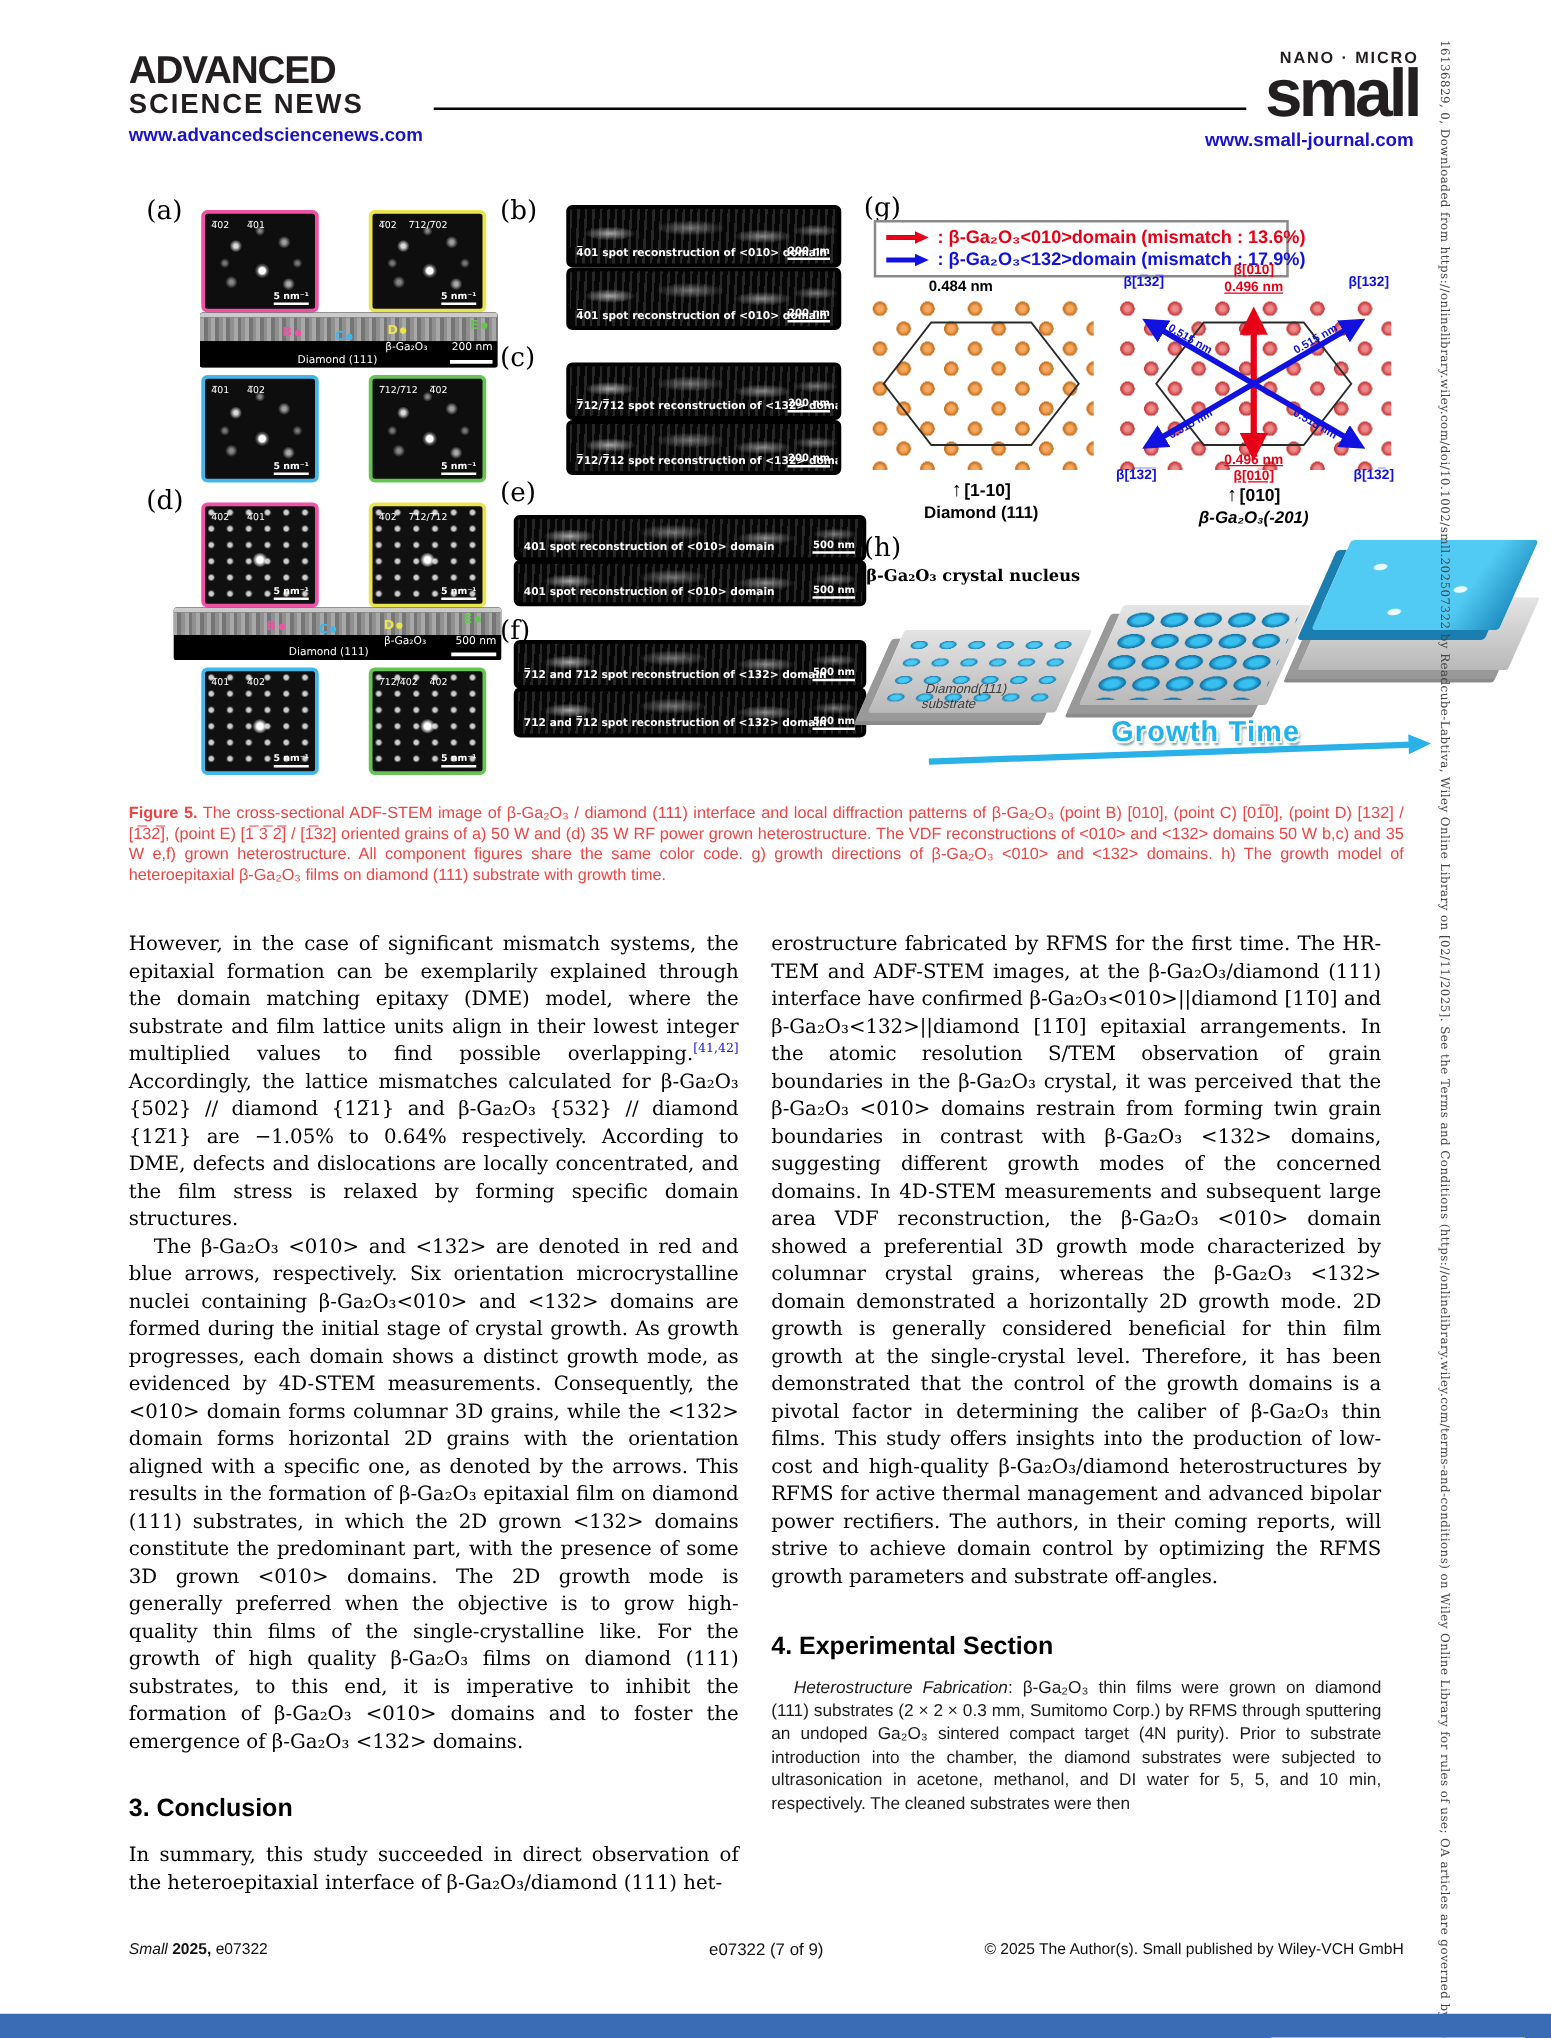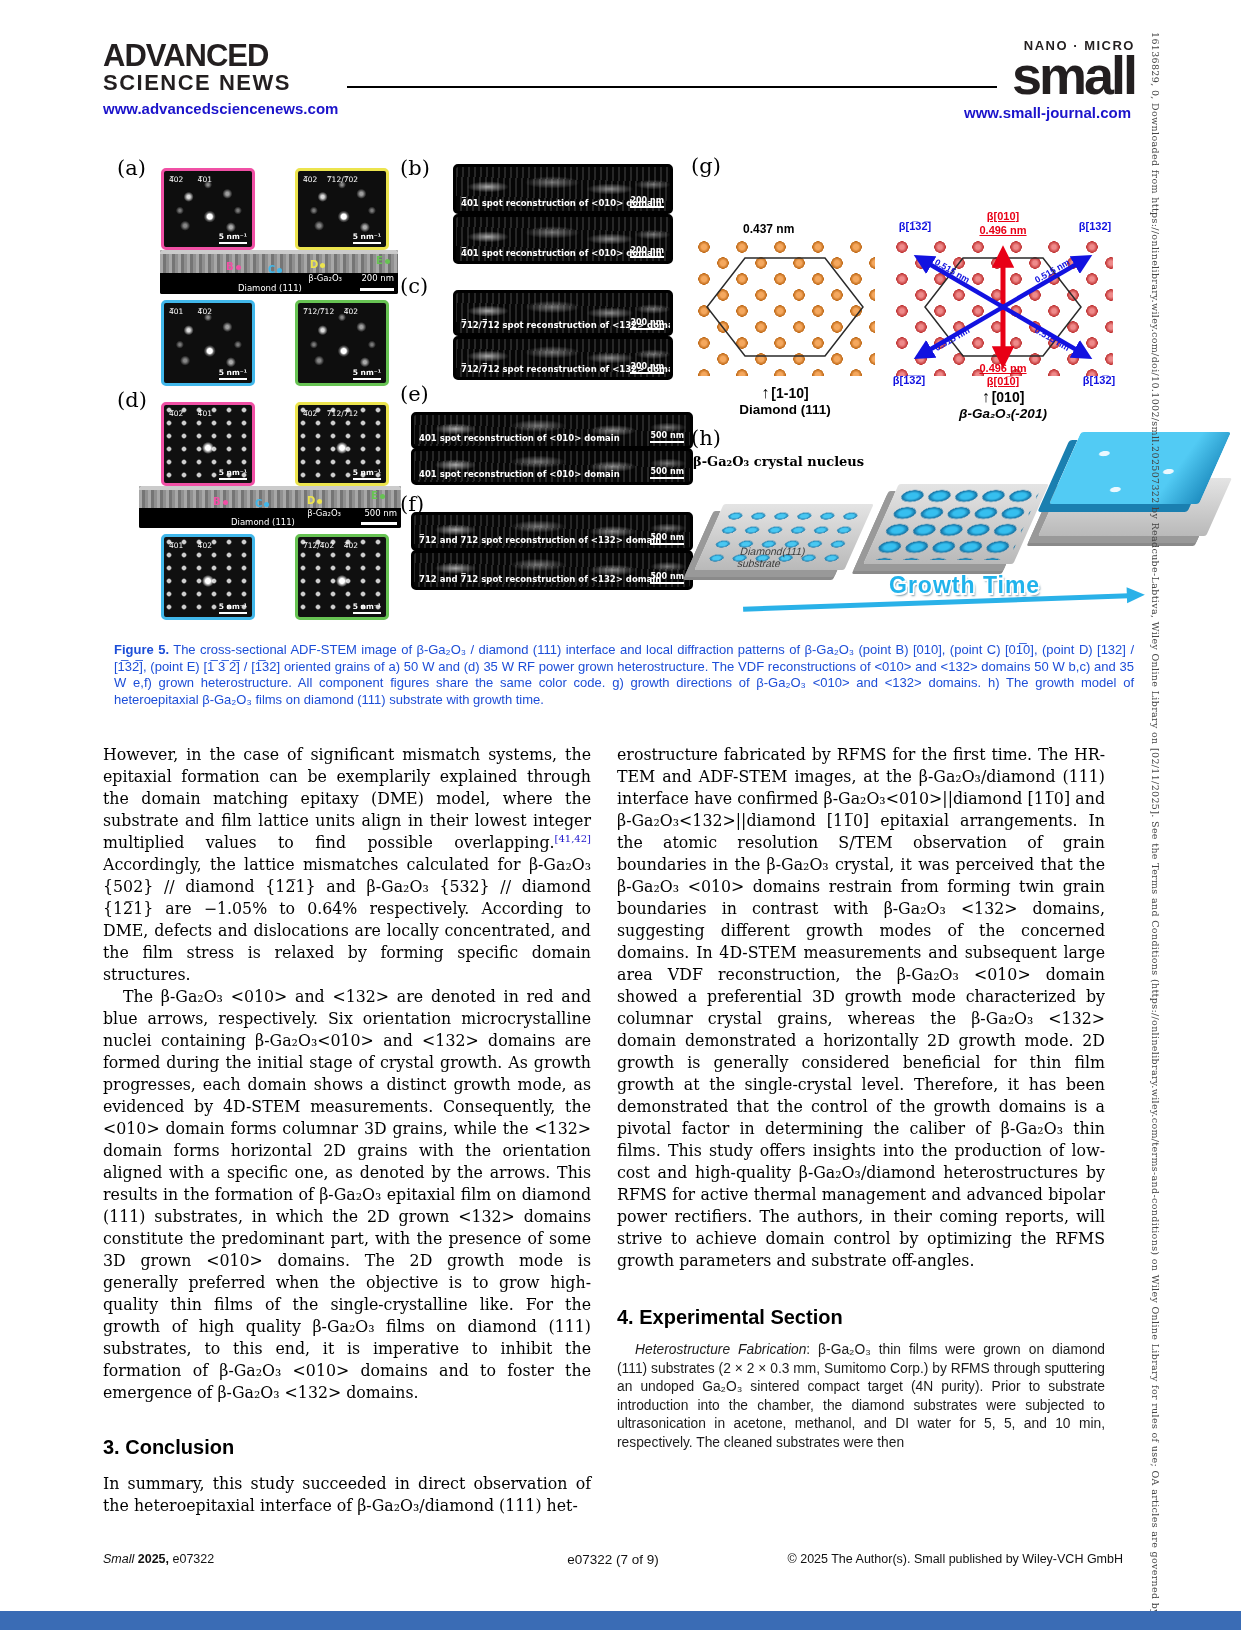--- a/index.html
+++ b/index.html
@@ -113,21 +113,21 @@
       box-shadow:-8px 8px 0 #1a7fb0;}
   .subtext{position:absolute;font:400 10.5px "Liberation Sans",sans-serif;color:#3c3c3c;
            transform:skewX(-14deg);line-height:11.5px;}
   .gt-arrow{position:absolute;height:5px;background:#2ab1e8;transform:rotate(-2deg);}
   .gt-arrow::after{content:"";position:absolute;right:-16px;top:-6px;
       border-left:18px solid #2ab1e8;border-top:8.5px solid transparent;border-bottom:8.5px solid transparent;}
   .gt-text{position:absolute;font:700 23px "Liberation Sans",sans-serif;color:#21b3ec;letter-spacing:1px;
       text-shadow:1.5px 1.5px 0 #fff,-1.5px -1.5px 0 #fff,1.5px -1.5px 0 #fff,-1.5px 1.5px 0 #fff,2px 3px 2px rgba(0,60,90,.55);}
 
   
-  .caption{font:13px/16.6px "Liberation Sans",sans-serif;color:#1d4ed8;text-align:justify;margin-left:11px;}
+  .caption{font:13px/16.6px "Liberation Sans",sans-serif;color:#ef4444;text-align:justify;}
   .col{position:absolute;}
   .bp{font:15.8px/22px "DejaVu Serif",serif;color:#000;text-align:justify;margin:0;}
   .ind{text-indent:20px;}
   .ref{color:var(--link);font-size:10px;vertical-align:super;line-height:0;}
   .h2{font-family:"Liberation Sans",sans-serif;font-weight:700;font-size:20px;color:#000;
       margin:32px 0 14px 0;}
   .exp{font:13.8px/18.5px "Liberation Sans",sans-serif;color:#1c1c1c;text-align:justify;
        margin:0;text-indent:18px;}
   .expi{font-style:italic;}
 
@@ -261,22 +261,36 @@
       <span class="vlab">7̅12 and 712 spot reconstruction of  &lt;132&gt; domain</span>
       <span class="vsc">500 nm</span>
     </div>
     <div class="vdf bgreen" style="left:308px;top:402px;width:276px;height:34px;">
       <i class="tex"></i>
       <span class="vlab">712 and 7̅12 spot reconstruction of  &lt;132&gt; domain</span>
       <span class="vsc">500 nm</span>
     </div>
 
     <span class="plabel" style="left:588px;top:6px;">(g)</span>
-
-    <span class="gdist" style="left:640px;top:74px;">0.437 nm</span>
+    <div class="legend" style="left:596px;top:28px;width:332px;">
+      <div class="lrow" style="color:var(--red);">
+        <span class="harrow">
+            <i></i>
+          </span>
+        <span>: β-Ga₂O₃&lt;010&gt;domain (mismatch :  13.6%)</span>
+      </div>
+      <div class="lrow" style="color:var(--blue);">
+        <span class="harrow">
+            <i></i>
+          </span>
+        <span>: β-Ga₂O₃&lt;132&gt;domain (mismatch :  17.9%)</span>
+      </div>
+    </div>
+
+    <span class="gdist" style="left:640px;top:74px;">0.484 nm</span>
     <div class="lattice orange-dots" style="left:592px;top:90px;width:180px;height:138px;">
       <svg class="hexsvg" width="180" height="138">
         <polygon points="50,20 130,20 168,69 130,118 50,118 12,69" fill="none" stroke="#2a2a2a" stroke-width="1.5"></polygon>
       </svg>
     </div>
     <div class="gaxis" style="left:592px;top:236px;width:180px;">
       <div class="ax1"><span class="upicon">↑</span><span>[1-10]</span></div>
       <div class="ax2">Diamond (111)</div>
     </div>
 

